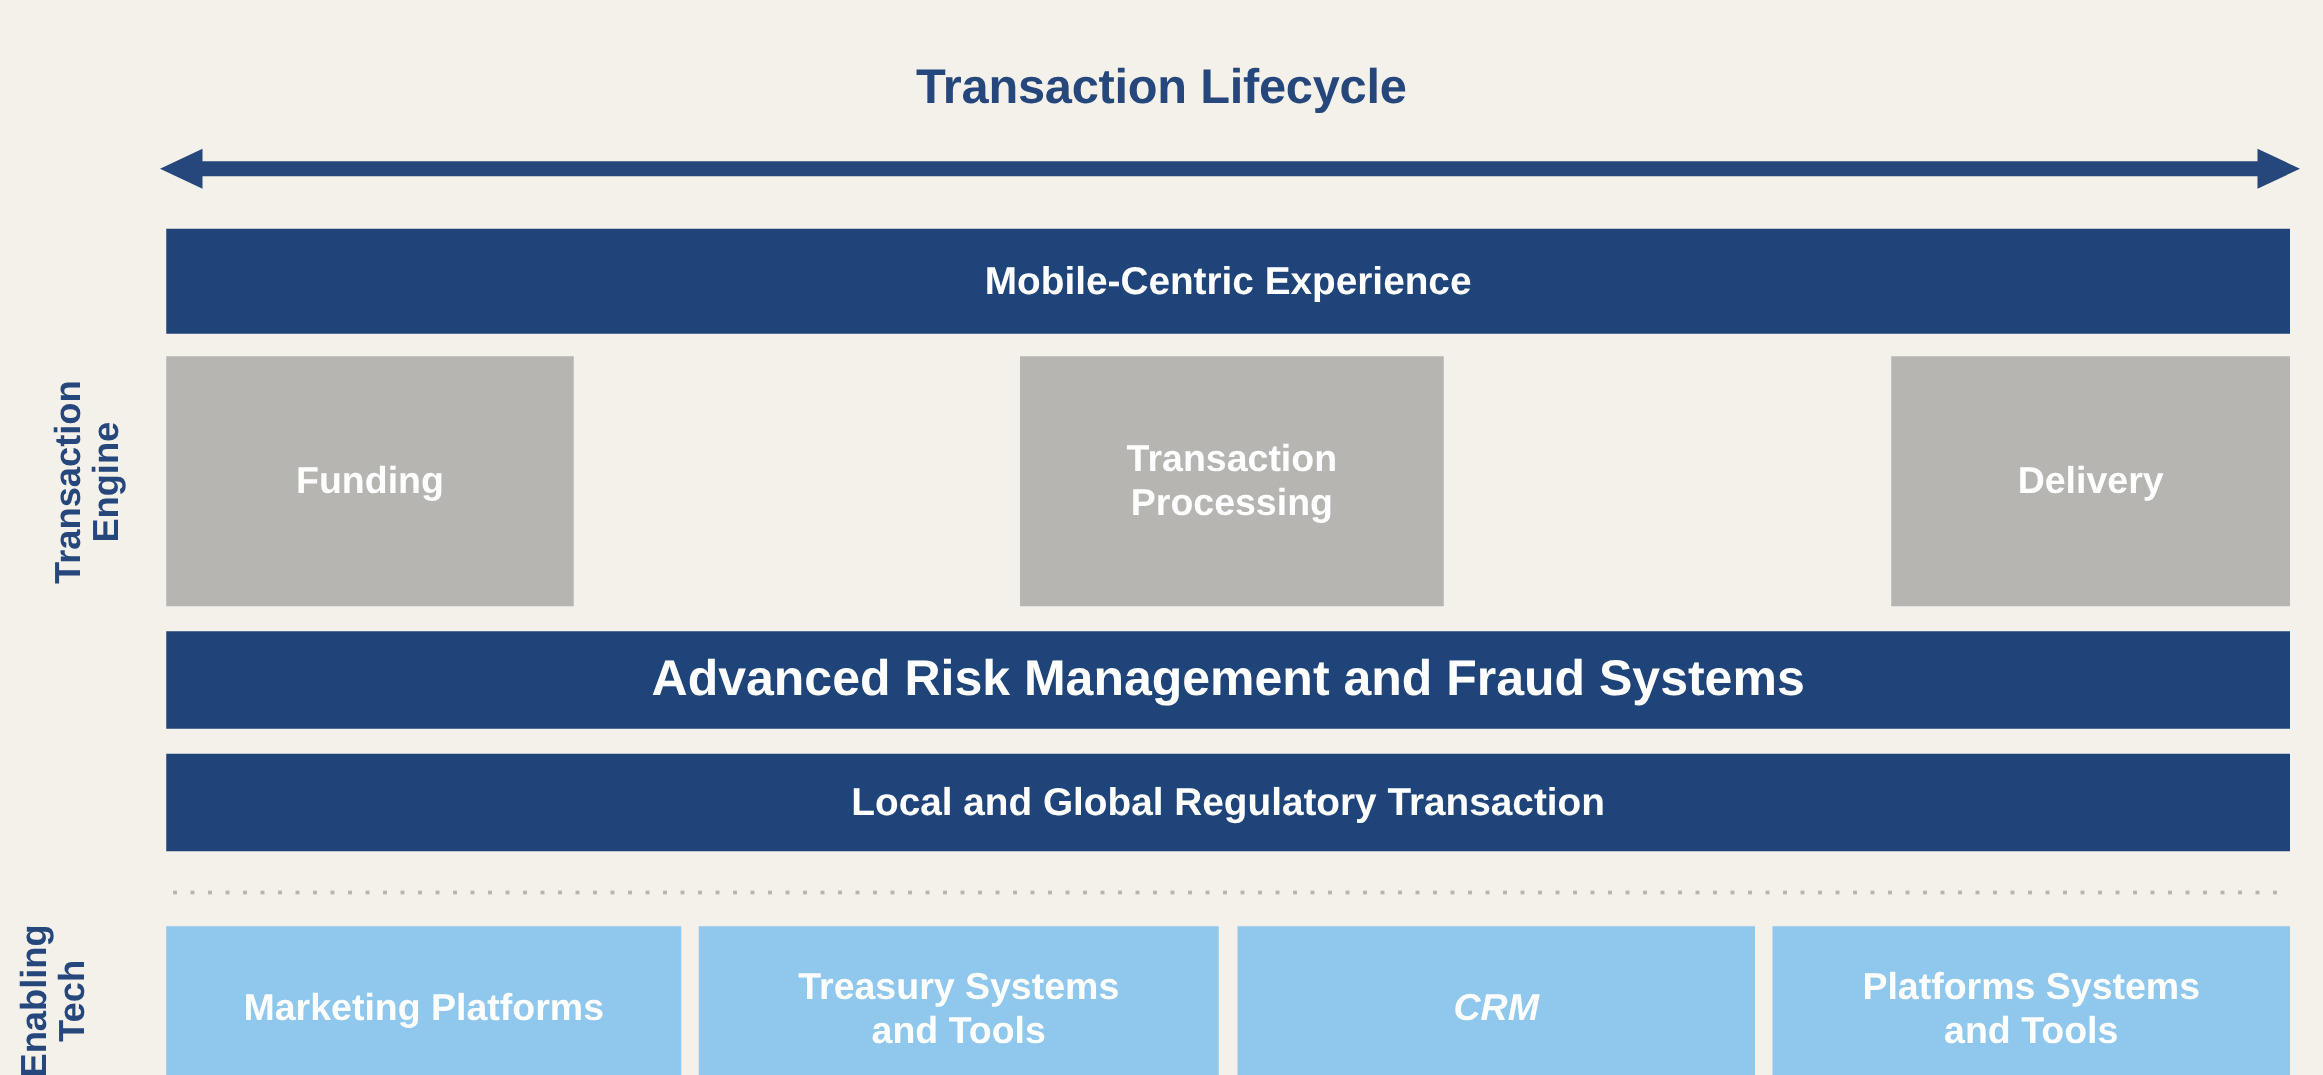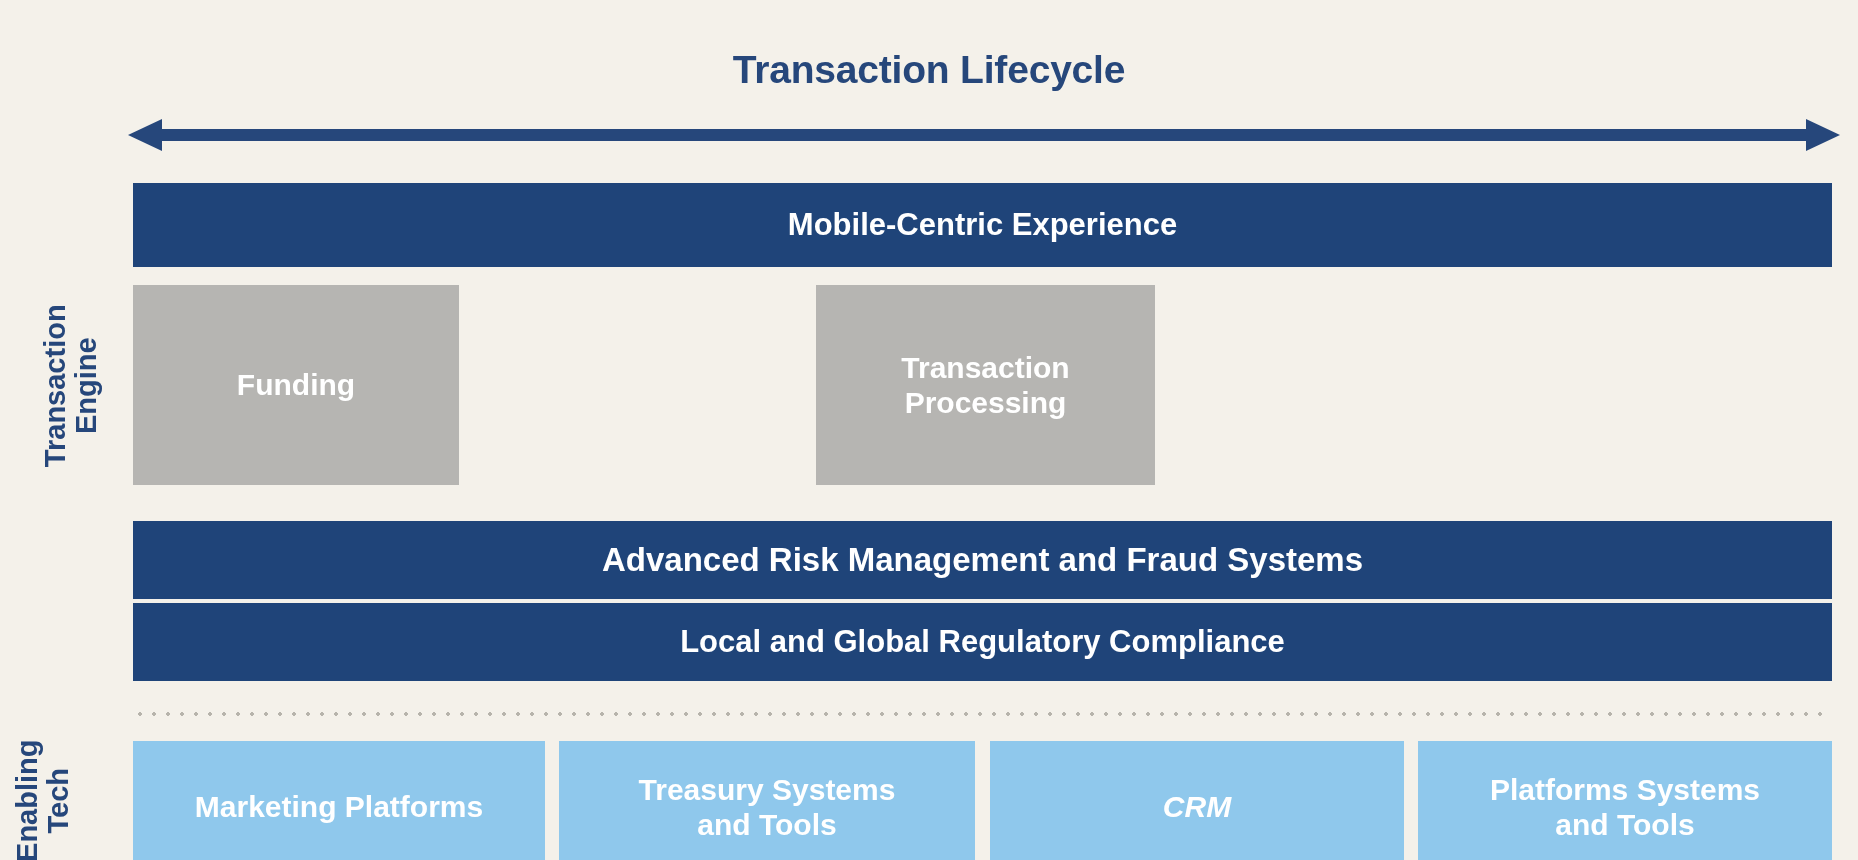--- a/index.html
+++ b/index.html
@@ -96,21 +96,21 @@
     box-sizing: border-box;
     padding: 2px 10px;
   }
   .box.navy   { background: #1F4479; }
   .box.gray   { background: #B6B5B2; }
   .box.blue   { background: #8FC8EC; }
 
   .band-full { left: 133px; width: 1699px; }
 
   #box-mobile-centric   { top: 152px; height: 84px; font-size: 31px; }
-  #box-risk             { top: 490px; height: 78px; font-size: 33px; }
+  #box-risk             { top: 474px; height: 78px; font-size: 40px; }
   #box-compliance       { top: 572px; height: 78px; font-size: 31px; }
 
   .stage { top: 254px; height: 200px; font-size: 30px; }
   #stage-0 { left: 133px;  width: 326px; text-align: center; }
   #stage-1 { left: 472px;  width: 331px; }
   #stage-2 { left: 816px;  width: 339px; }
   #stage-3 { left: 1168px; width: 333px; }
   #stage-4 { left: 1513px; width: 319px; }
 
   .tech { top: 710px; height: 132px; font-size: 30px; }
@@ -155,24 +155,25 @@
   <div class="band-label" id="label-enabling-tech">
     <span class="rot">Enabling
 Tech</span>
   </div>
 
   <div class="box navy band-full" id="box-mobile-centric">Mobile-Centric Experience</div>
 
   <div class="box gray stage" id="stage-0">Funding</div>
   <div class="box gray stage" id="stage-2">Transaction
 Processing</div>
+  <div class="box gray stage" id="stage-4">Delivery</div>
 
   <div class="box navy band-full" id="box-risk">Advanced Risk Management and Fraud Systems</div>
 
-  <div class="box navy band-full" id="box-compliance">Local and Global Regulatory Compliance</div>
+  <div class="box navy band-full" id="box-compliance">Local and Global Regulatory Transaction</div>
 
   <div id="divider-dotted"></div>
 
   <div class="box blue tech" id="tech-0">Marketing Platforms</div>
   <div class="box blue tech" id="tech-1">Treasury Systems
 and Tools</div>
   <div class="box blue tech" id="tech-2">CRM</div>
   <div class="box blue tech" id="tech-3">Platforms Systems
 and Tools</div>
 

